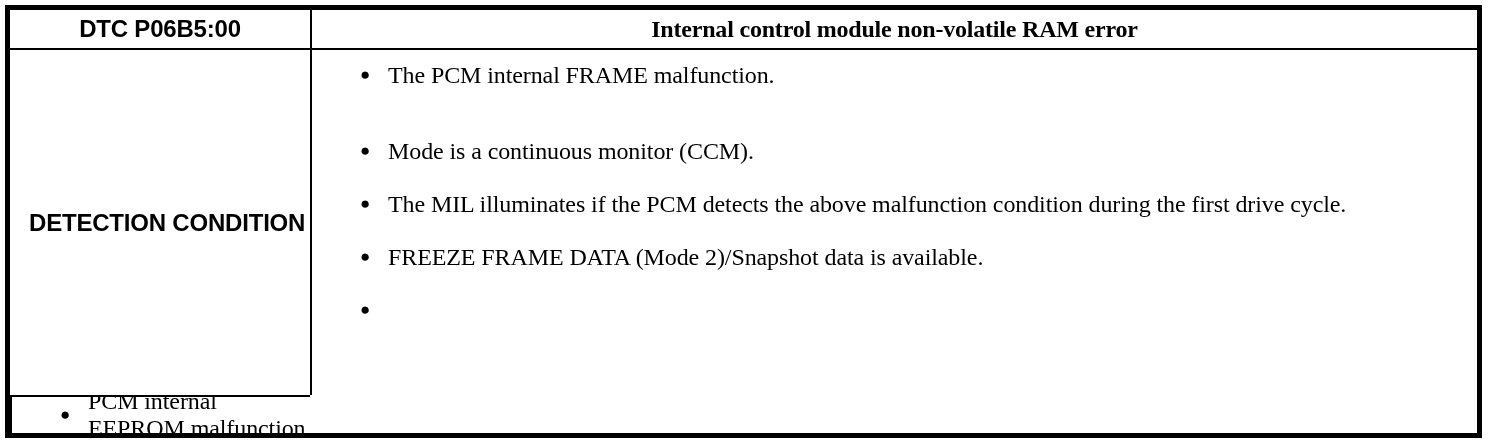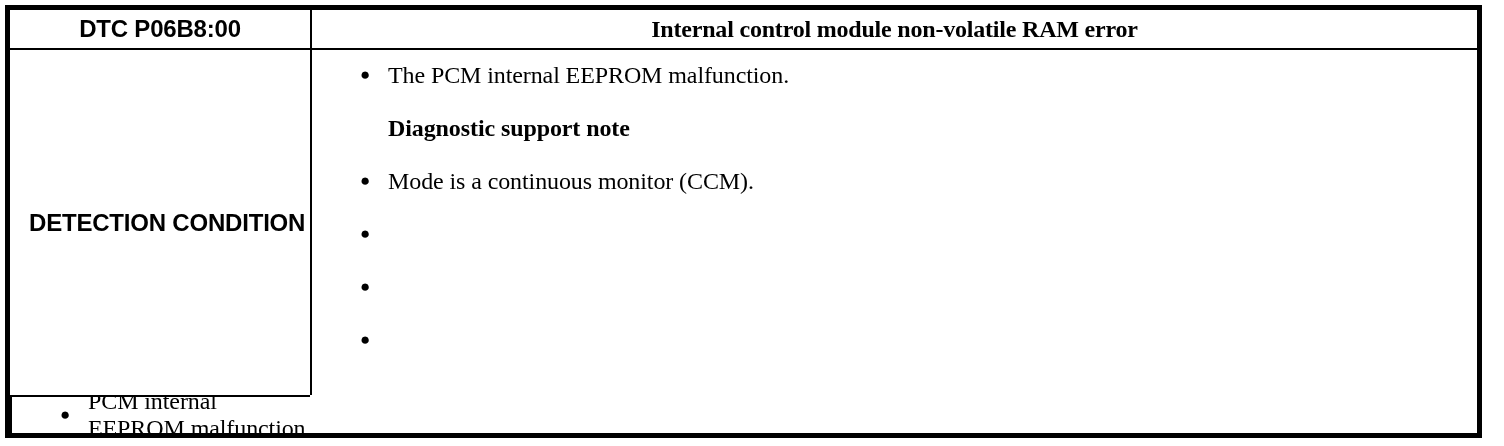--- a/index.html
+++ b/index.html
@@ -68,52 +68,53 @@
   .single-li .bullet { line-height: normal; }
   .single-li .li-text { line-height: normal; }
 </style>
 </head>
 <body>
 
 <div class="page">
   <div class="tbl">
 
     <div class="cell center-cell">
-      <span>DTC P06B8:00</span>
+      <span>DTC P06B5:00</span>
     </div>
     <div class="cell col2 center-cell">
       <span>Internal control module non-volatile RAM error</span>
     </div>
 
     <div class="cell row2 label-cell">
       <span>DETECTION CONDITION</span>
     </div>
     <div class="cell col2 row2 cell-list">
 
       <div class="li">
         <span class="bullet">●</span>
-        <span class="li-text">The PCM internal EEPROM malfunction.</span>
+        <span class="li-text">The PCM internal FRAME malfunction.</span>
       </div>
 
       <div class="li li-heading">
         <span class="bullet"></span>
-        <span class="li-text">Diagnostic support note</span>
       </div>
 
       <div class="li">
         <span class="bullet">●</span>
         <span class="li-text">Mode is a continuous monitor (CCM).</span>
       </div>
 
       <div class="li">
         <span class="bullet">●</span>
+        <span class="li-text">The MIL illuminates if the PCM detects the above malfunction condition during the first drive cycle.</span>
       </div>
 
       <div class="li">
         <span class="bullet">●</span>
+        <span class="li-text">FREEZE FRAME DATA (Mode 2)/Snapshot data is available.</span>
       </div>
 
       <div class="li">
         <span class="bullet">●</span>
       </div>
 
     </div>
 
     <div class="cell col2 row3">
       <div class="single-li">

